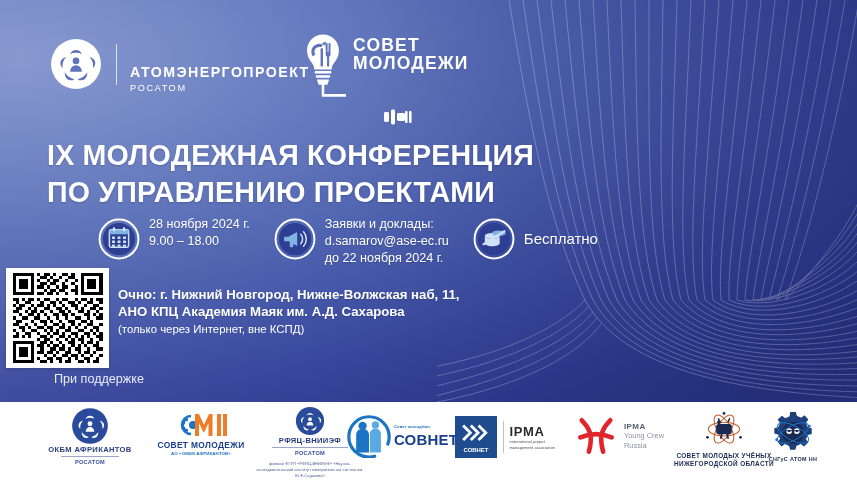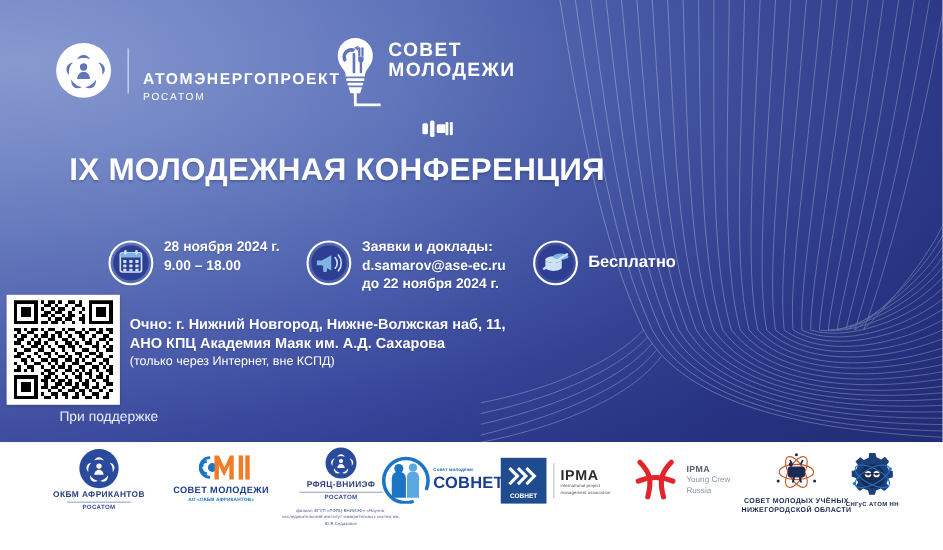--- a/index.html
+++ b/index.html
@@ -46,27 +46,27 @@
   .sovet-words .l1 { font-size: 17.5px; font-weight: 700; letter-spacing: 1.2px; }
   .sovet-words .l2 { font-size: 17.5px; font-weight: 700; letter-spacing: 1.2px; }
 
   
   #title {
     position: absolute; left: 47px; top: 137px; width: 640px;
     color: #fff; font-weight: 700; font-size: 28.6px;
     line-height: 1.29; letter-spacing: 0.2px;
     text-shadow: 0 1px 2px rgba(10,16,60,.22);
   }
-  #title .tl { display: block; white-space: nowrap; margin-left: 16px; }
+  #title .tl { display: block; white-space: nowrap; }
 
   
   #inforow { position: absolute; left: 98px; top: 216px; height: 58px; display: flex; align-items: flex-start; }
   .info-item { display: flex; align-items: flex-start; }
   .info-ico { width: 42px; height: 42px; flex: 0 0 42px; margin-top: 2px; }
-  .info-txt { color: #fff; font-weight: 700; font-size: 12.6px; line-height: 1.34; margin-left: 9px; white-space: nowrap;
+  .info-txt { color: #fff; font-weight: 400; font-size: 12.6px; line-height: 1.34; margin-left: 9px; white-space: nowrap;
               text-shadow: 0 1px 1px rgba(10,16,60,.22); }
   .info-txt .ln { display: block; }
   #info-date { }
   #info-apply { margin-left: 24px; }
   #info-free { margin-left: 24px; }
   #info-free .info-txt { display: flex; align-items: center; height: 42px; margin-top: 2px; font-size: 15px; }
 
   
   #qr-card {
     position: absolute; left: 6px; top: 268px;
@@ -206,20 +206,21 @@
         </div>
         <div class="sovet-words">
           <div class="l1">СОВЕТ</div>
           <div class="l2">МОЛОДЕЖИ</div>
         </div>
       </div>
     </div>
 
     <h1 id="title">
       <span class="tl">IX МОЛОДЕЖНАЯ КОНФЕРЕНЦИЯ</span>
+      <span class="tl">ПО УПРАВЛЕНИЮ ПРОЕКТАМИ</span>
     </h1>
 
     <div id="inforow">
 
       <div class="info-item" id="info-date">
         <svg class="info-ico" viewBox="0 0 48 48" aria-hidden="true">
           <circle cx="24" cy="24" r="22.2" fill="none" stroke="#ffffff" stroke-width="2.2"></circle>
           <circle cx="24" cy="24" r="18.4" fill="#2e3f93"></circle>
           <rect x="13" y="13.5" width="22" height="20" rx="2" fill="none" stroke="#cfe2f5" stroke-width="1.7"></rect>
           <rect x="13" y="13.5" width="22" height="5" rx="2" fill="#7fb4e3"></rect>

